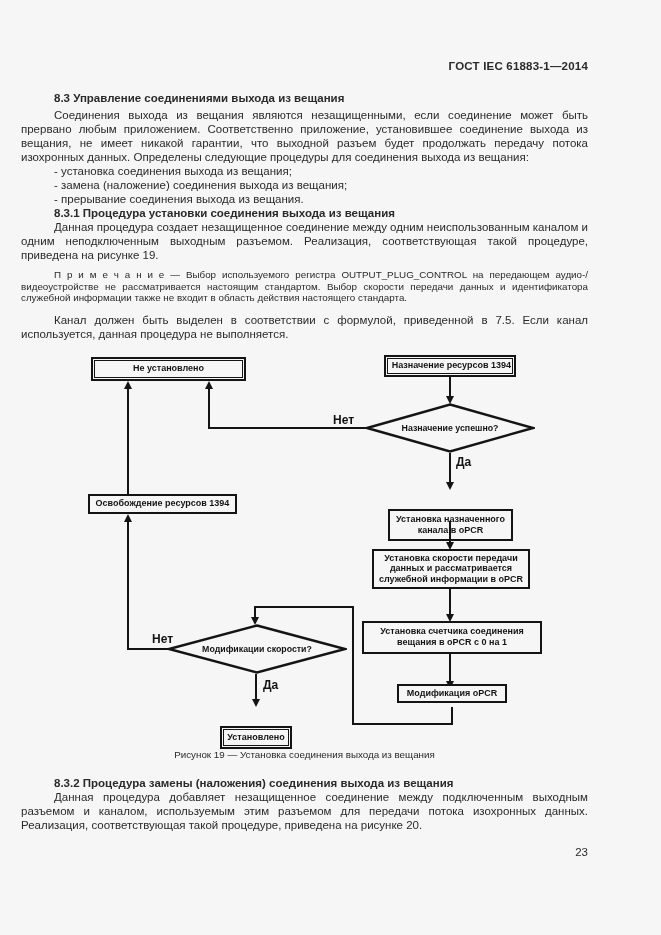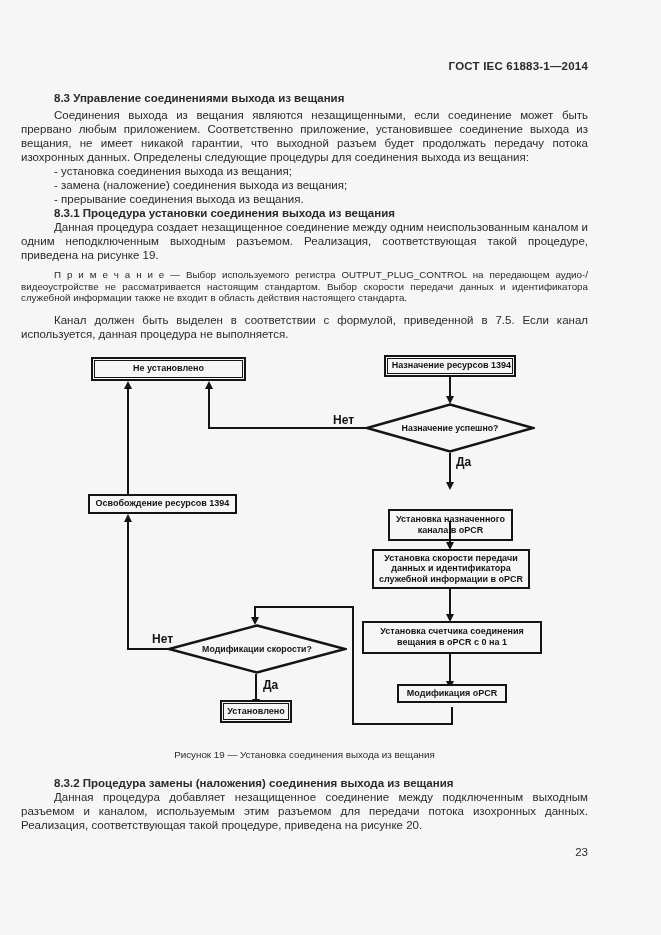--- a/index.html
+++ b/index.html
@@ -115,21 +115,21 @@
     <div class="arr arr-down" style="left:446px;top:133px;"></div>
 
     <div class="fc-box" style="left:388px;top:140px;width:125px;height:32px;margin-top:20px;">
       <span>Установка назначенного канала в oPCR</span>
     </div>
 
     <div class="vline" style="left:449px;top:172px;height:22px;"></div>
     <div class="arr arr-down" style="left:446px;top:193px;"></div>
 
     <div class="fc-box" style="left:372px;top:200px;width:158px;height:40px;">
-      <span>Установка скорости передачи данных и идентификатора служебной информации в  oPCR</span>
+      <span>Установка скорости передачи данных и рассматривается служебной информации в  oPCR</span>
     </div>
 
     <div class="vline" style="left:449px;top:240px;height:26px;"></div>
     <div class="arr arr-down" style="left:446px;top:265px;"></div>
 
     <div class="fc-box" style="left:362px;top:272px;width:180px;height:33px;">
       <span>Установка счетчика соединения вещания в oPCR с 0 на 1</span>
     </div>
 
     <div class="vline" style="left:449px;top:305px;height:28px;"></div>
@@ -164,21 +164,21 @@
       <span>Освобождение ресурсов 1394</span>
     </div>
 
     <div class="vline" style="left:127px;top:36px;height:109px;"></div>
     <div class="arr arr-up" style="left:124px;top:32px;"></div>
 
     <div class="fc-label" style="left:263px;top:329px;">Да</div>
     <div class="vline" style="left:255px;top:325px;height:26px;"></div>
     <div class="arr arr-down" style="left:252px;top:350px;"></div>
 
-    <div class="fc-box fc-term" style="left:220px;top:351px;width:72px;height:23px;">
+    <div class="fc-box fc-term" style="left:220px;top:377px;width:72px;height:23px;">
       <span>Установлено</span>
     </div>
   </div>
 
   <div class="content">
     <div class="fig-caption">Рисунок 19 — Установка соединения выхода из вещания</div>
 
     <h3 class="sec" style="margin-top:16px;">8.3.2 Процедура замены (наложения) соединения выхода из вещания</h3>
 
     <p class="body" style="margin-top:0;">Данная процедура добавляет незащищенное соединение между подключенным выходным разъемом и каналом, используемым этим разъемом для передачи потока изохронных данных. Реализация, соответствующая такой процедуре, приведена на рисунке 20.</p>

